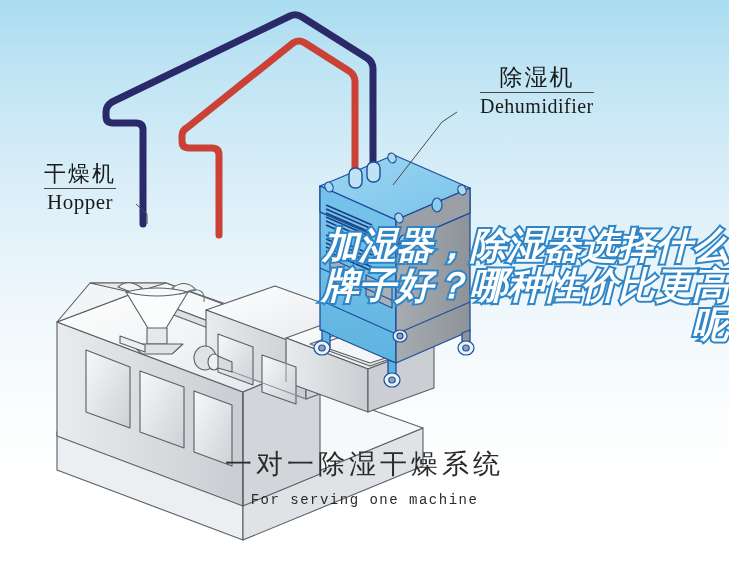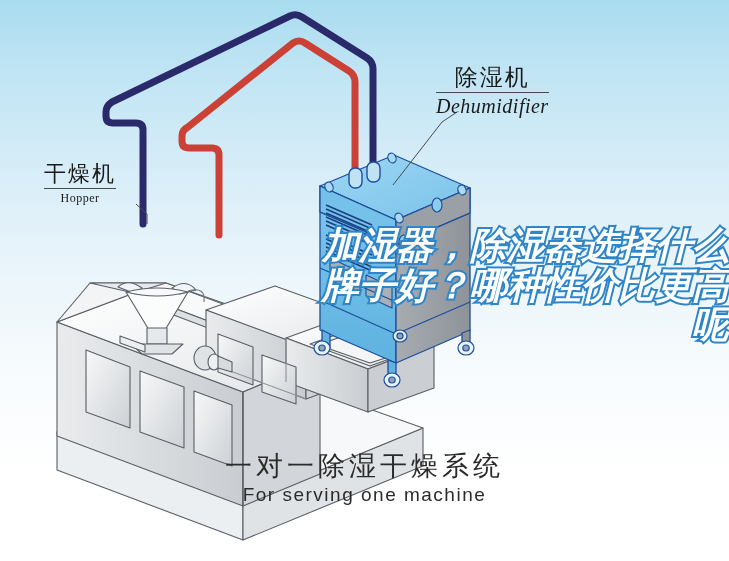--- a/index.html
+++ b/index.html
@@ -41,55 +41,55 @@
   }
   .label .rule{
     display:block;
     height:1px;
     background:#4a4a4a;
     margin:0 0 2px 0;
   }
   .label .en{
     display:block;
     font-family:"Liberation Serif","DejaVu Serif",serif;
-    font-size:12px;
+    font-size:21px;
     letter-spacing:.5px;
     padding-top:1px;
   }
 
   #label-hopper{ left:44px; top:163px; }
   #label-hopper .cn{font-size:22px;letter-spacing:2px;text-align:right;}
-  #label-dehum{ left:436px; top:66px; }
+  #label-dehum{ left:480px; top:66px; }
   #label-dehum .cn{font-size:23px;letter-spacing:2px;}
-  #label-dehum .en{font-size:20px;font-style:italic;}
+  #label-dehum .en{font-size:20px;}
 
   
   #caption{
     position:absolute;
     left:0; right:0; top:452px;
     text-align:center;
     pointer-events:none;
   }
   #caption .cn{
     display:block;
-    font-family:Liberation Sans, sans-serif;
+    font-family:Liberation Mono, monospace;
     font-size:27px;
     font-weight:500;
     color:#2b2b2b;
     letter-spacing:4px;
     line-height:1.05;
     text-align:center;
   }
   #caption .en{
     display:block;
-    font-family:Liberation Sans, sans-serif;
-    font-size:19px;
+    font-family:Liberation Mono, monospace;
+    font-size:14px;
     color:#2b2b2b;
     letter-spacing:1.5px;
-    margin-top:4px;
+    margin-top:12px;
   }
 
   
   #watermark{
     position:absolute;
     left:0;right:0;
     top:226px;
     text-align:right;
     font-family:"DejaVu Sans","Liberation Sans",sans-serif;
     font-size:37px;

